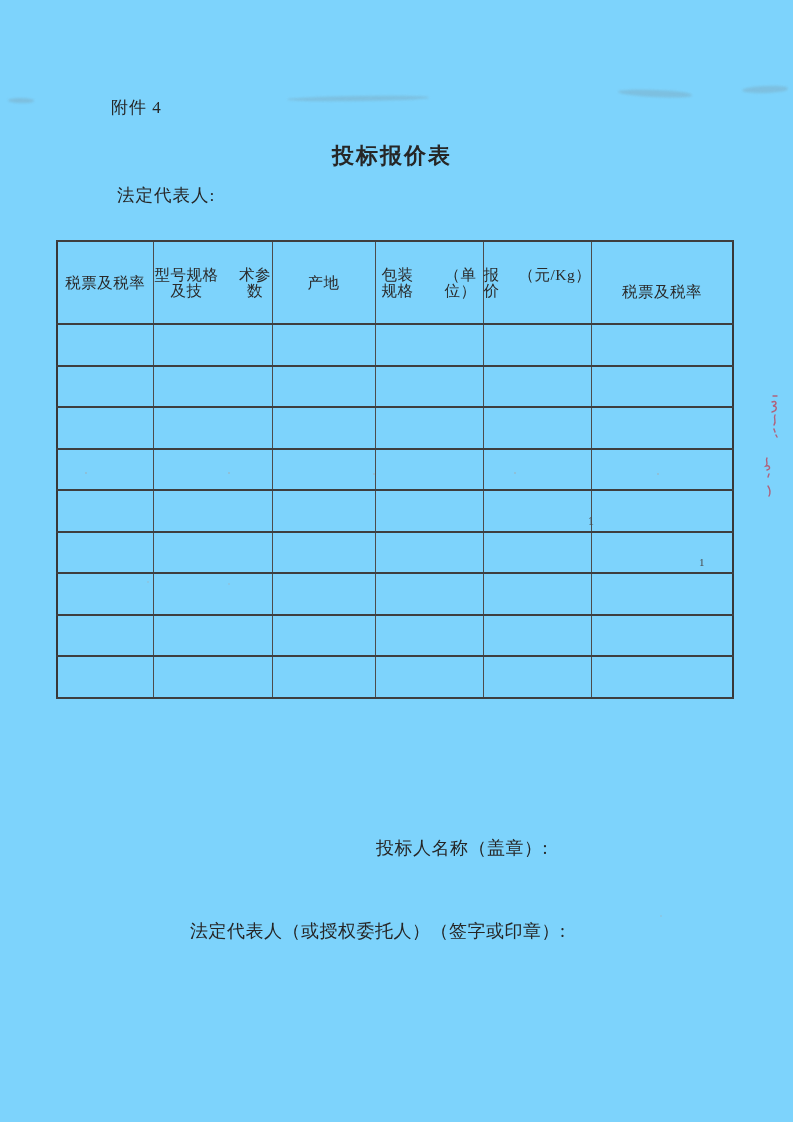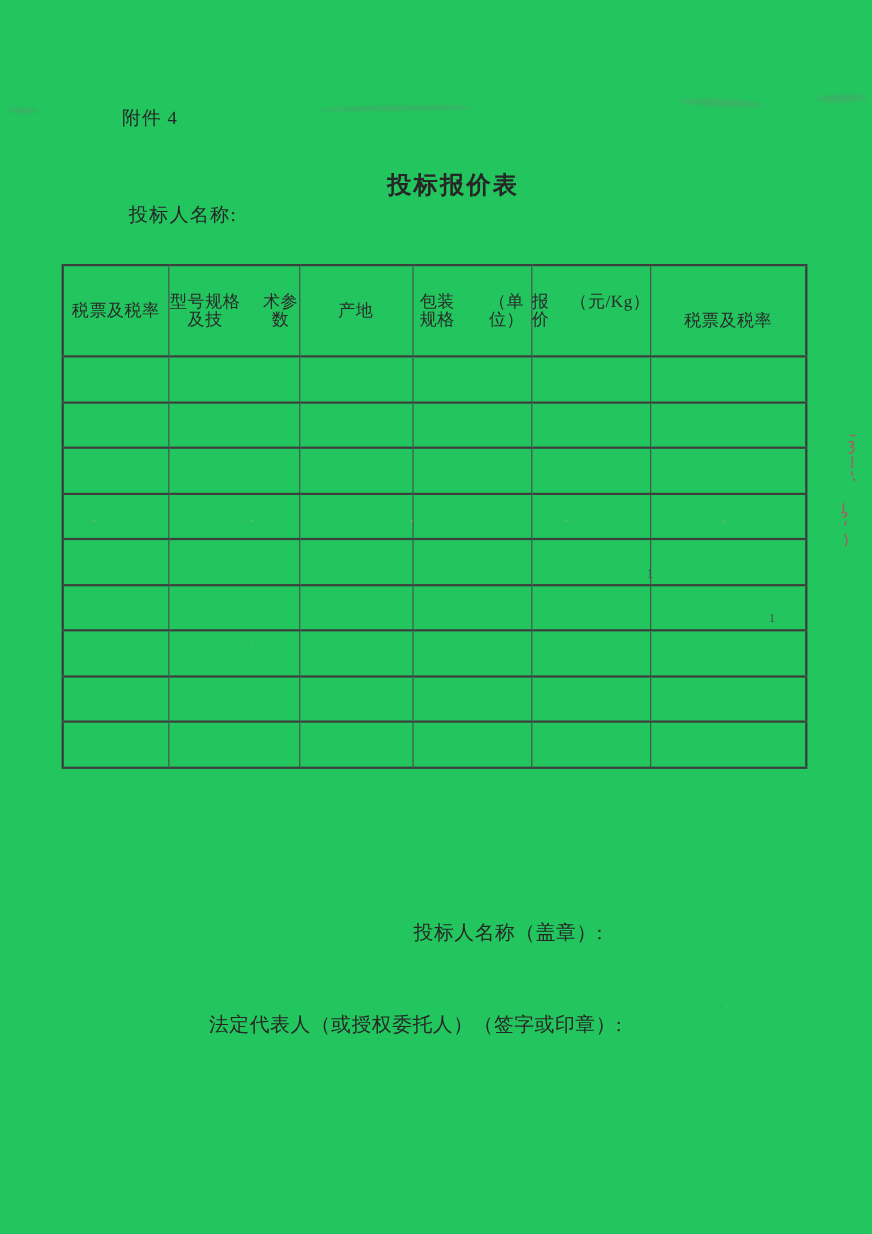--- a/index.html
+++ b/index.html
@@ -1,29 +1,29 @@
 <!DOCTYPE html>
 <html><head>
 <meta charset="utf-8">
 <style>
   html, body { margin: 0; padding: 0; background: #e8e8e8; }
   .page {
     position: relative;
     width: 793px;
     height: 1122px;
     margin: 0 auto;
-    background: #22c55e;
+    background: #7dd3fc;
     overflow: hidden;
     font-family: "Liberation Serif", "DejaVu Serif", serif;
     color: #262626;
   }
   .abs { position: absolute; white-space: nowrap; }
 
   .attachment-label { left: 111px; top: 96px;  font-size: 17px; letter-spacing: 1px; }
-  .doc-title       { left: 332px; top: 153px; font-size: 22px; font-weight: 700; letter-spacing: 2px; margin-left: 20px; }
+  .doc-title       { left: 332px; top: 141px; font-size: 22px; font-weight: 700; letter-spacing: 2px; }
   .project-label   { left: 117px; top: 183px; font-size: 17.5px; letter-spacing: 1px; }
   .note-line       { left: 114px; top: 755px; font-size: 17px; letter-spacing: 1.2px; }
   .bidder-line     { left: 376px; top: 836px; font-size: 18px; letter-spacing: 0.5px; }
   .legal-line      { left: 190px; top: 919px; font-size: 18px; letter-spacing: 0.5px; }
 
   table.quote-table {
     position: absolute;
     left: 56px; top: 240px;
     border-collapse: collapse;
     table-layout: fixed;
@@ -69,21 +69,21 @@
 
   <div class="smudge" style="left:287px; top:96px;  width:142px; height:5px; transform:rotate(-1deg);"></div>
   <div class="smudge" style="left:618px; top:90px;  width:74px;  height:7px; transform:rotate(2deg);"></div>
   <div class="smudge" style="left:8px;   top:98px;  width:26px;  height:5px;"></div>
   <div class="smudge" style="left:742px; top:86px;  width:46px;  height:7px; transform:rotate(-3deg);"></div>
 
   <div class="abs attachment-label">附件 4</div>
 
   <div class="abs doc-title">投标报价表</div>
 
-  <div class="abs project-label">投标人名称:</div>
+  <div class="abs project-label">法定代表人:</div>
 
   <table class="quote-table">
     <colgroup>
       <col style="width:96px">
         <col style="width:119px">
         <col style="width:103px">
       <col style="width:108px">
         <col style="width:104px">
         <col style="width:141px">
     </colgroup>

